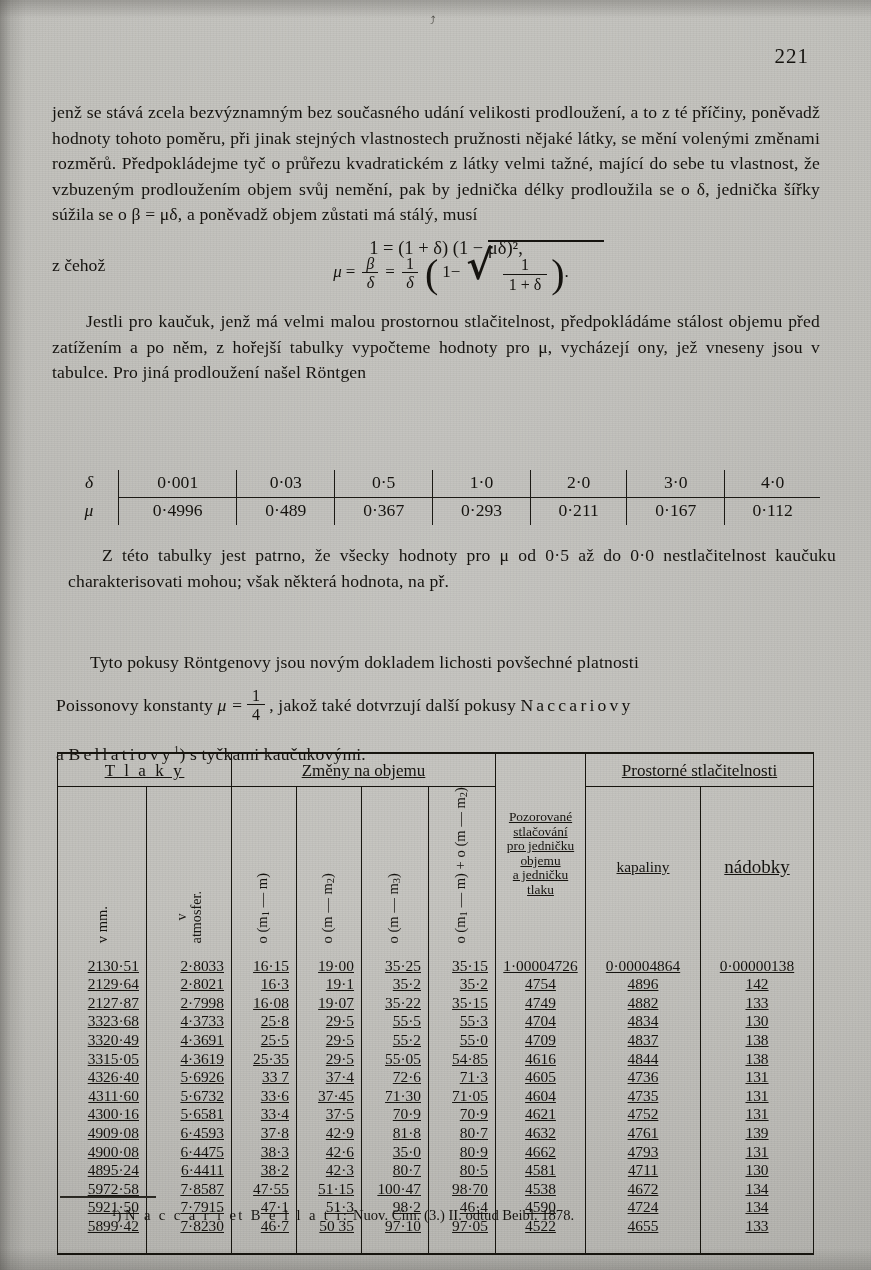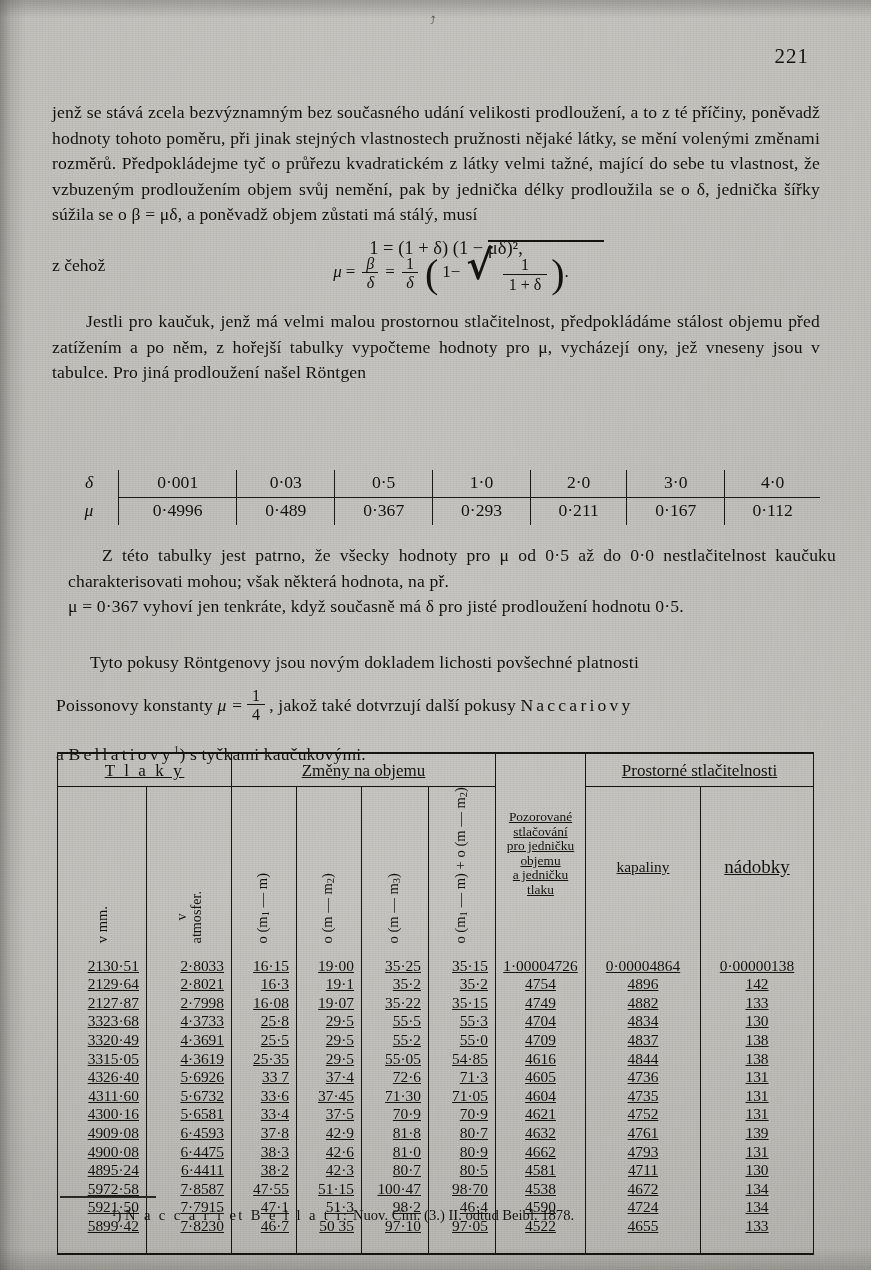--- a/index.html
+++ b/index.html
@@ -247,21 +247,20 @@
         <td class="v">0·211</td>
         <td class="v">0·167</td>
         <td class="v">0·112</td>
       </tr>
     </tbody>
       </table>
   </div>
 
   <div class="mid1">
     <p class="txt indent">Z této tabulky jest patrno, že všecky hodnoty pro μ od 0·5 až do 0·0 nestlačitelnost kaučuku charakterisovati mohou; však některá hodnota, na př.</p>
-    <p class="txt">μ = 0·367 vyhoví jen tenkráte, když současně má δ pro jisté prodloužení hodnotu 0·5.</p>
   </div>
 
   <div class="mid2">
     <p class="txt indent">Tyto pokusy Röntgenovy jsou novým dokladem lichosti povšechné platnosti</p>
     <p class="txt" style="margin-top:12px">
       <span>Poissonovy konstanty</span>
       <span style="font-style:italic">μ =</span><span class="fracinline"><span class="num">1</span><span class="den">4</span></span><span>, jakož také dotvrzují další pokusy</span>
       <span class="spaced">Naccariovy</span>
     </p>
     <p class="txt" style="margin-top:12px">
@@ -417,21 +416,21 @@
             <td class="r">80·7</td>
             <td class="c">4632</td>
             <td class="c">4761</td>
             <td class="c">139</td>
           </tr>
       <tr class="mt-data">
             <td class="r">4900·08</td>
             <td class="r">6·4475</td>
             <td class="r">38·3</td>
             <td class="r">42·6</td>
-            <td class="r">81·0</td>
+            <td class="r">35·0</td>
             <td class="r">80·9</td>
             <td class="c">4662</td>
             <td class="c">4793</td>
             <td class="c">131</td>
           </tr>
       <tr class="mt-data">
             <td class="r">4895·24</td>
             <td class="r">6·4411</td>
             <td class="r">38·2</td>
             <td class="r">42·3</td>

